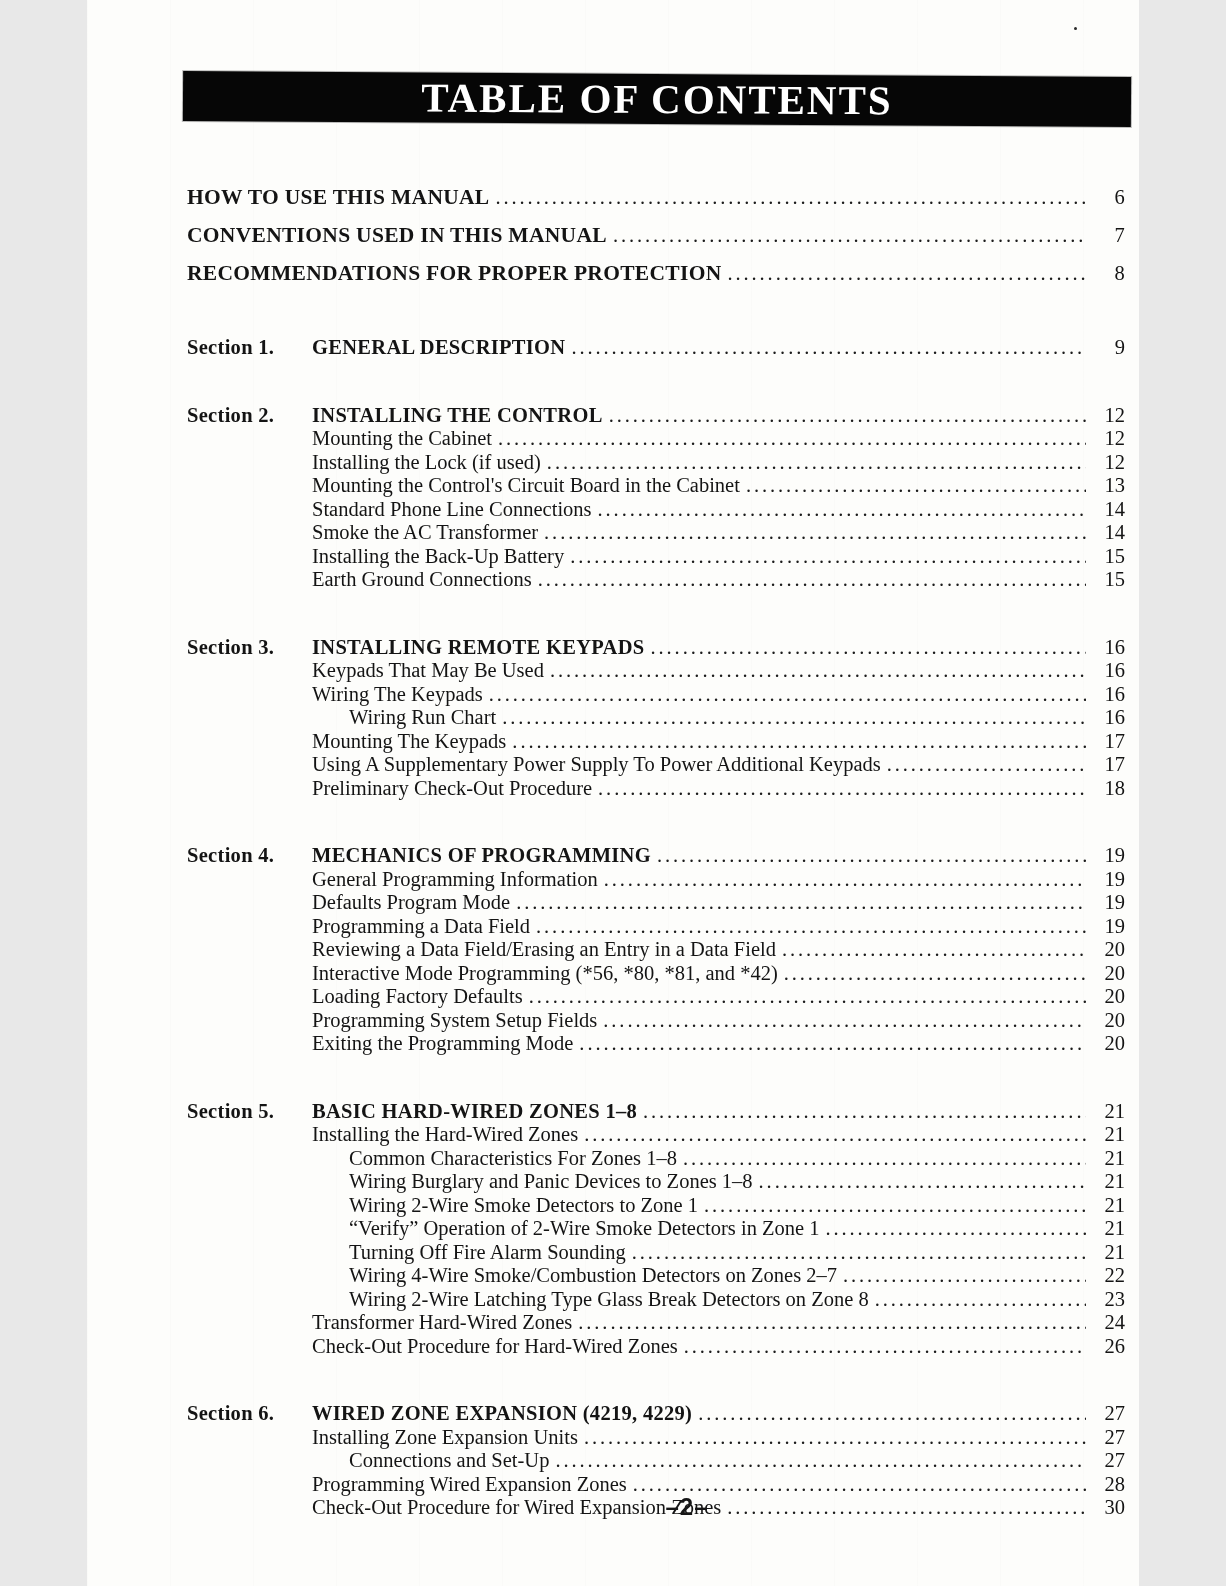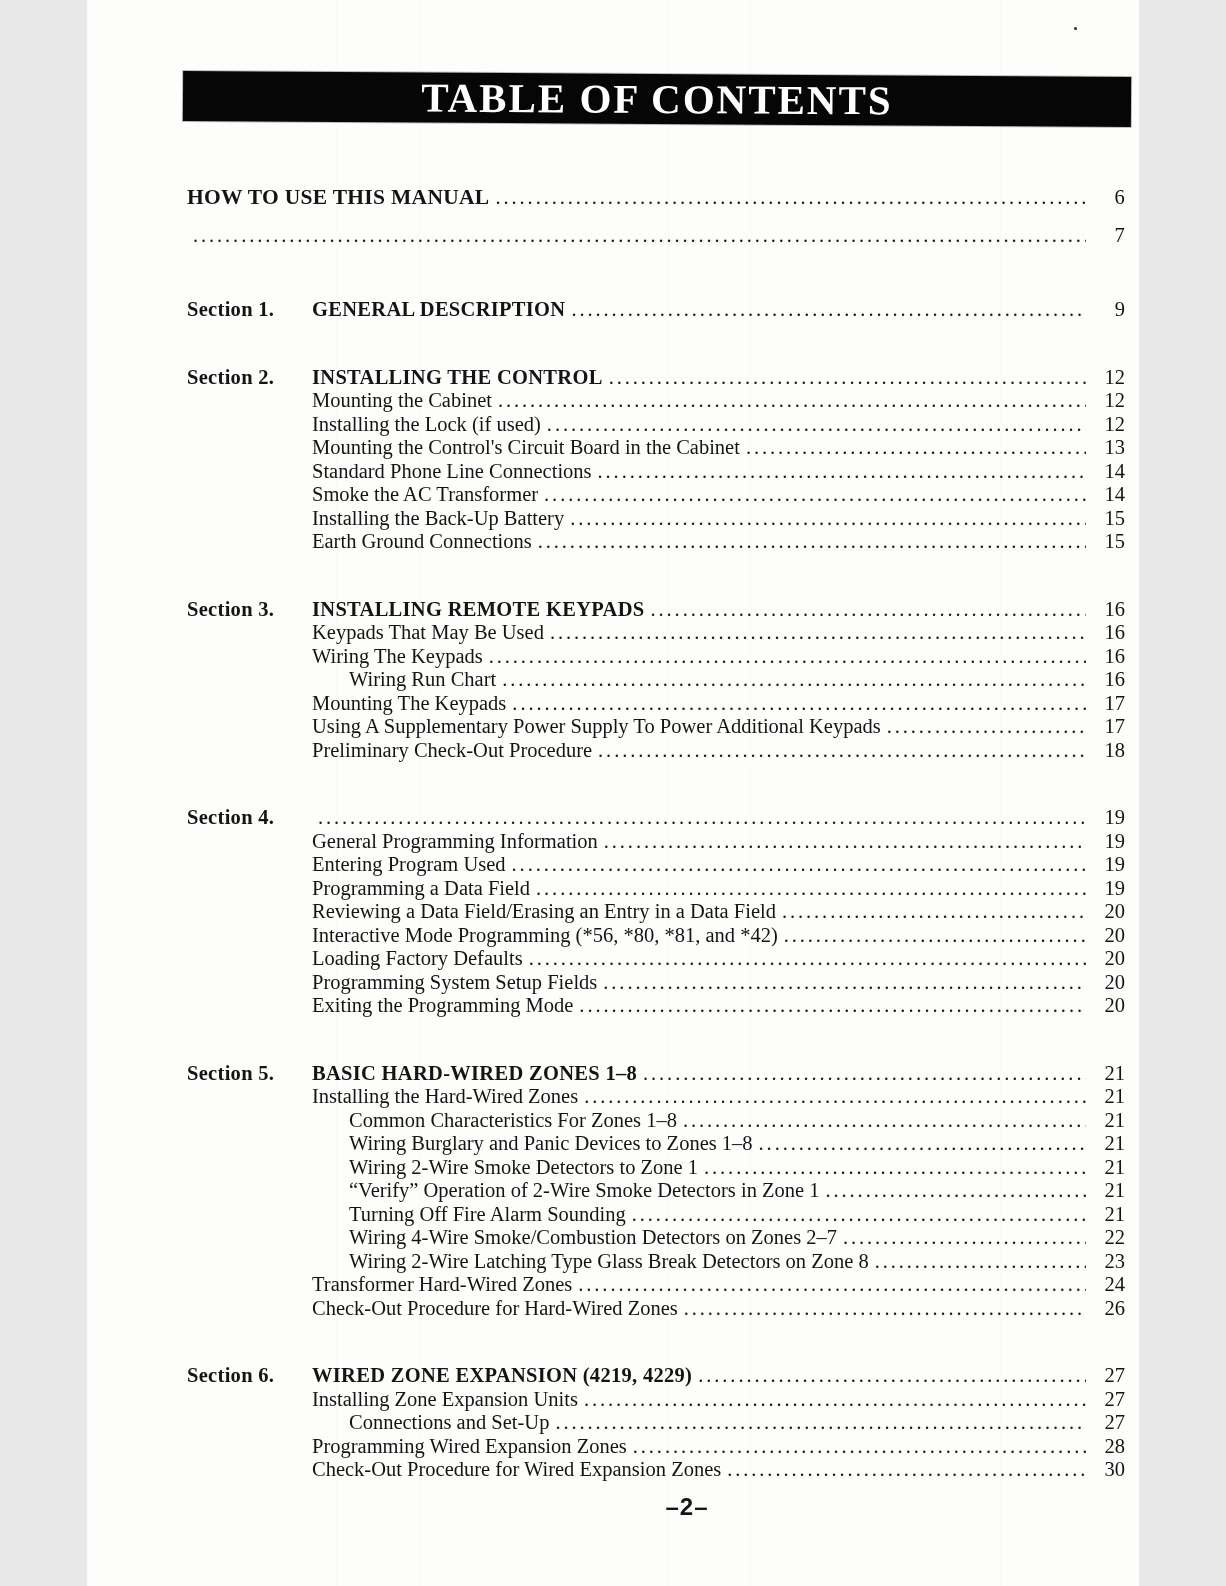--- a/index.html
+++ b/index.html
@@ -121,22 +121,28 @@
   </div>
 
   <div class="toc">
       <div class="front-block">
         <div class="row front">
           <span class="label bold">HOW TO USE THIS MANUAL</span>
           <span class="dots"></span>
           <span class="pagenum">6</span>
         </div>
         <div class="row front">
+          <span class="label bold">CONVENTIONS USED IN THIS MANUAL</span>
           <span class="dots"></span>
           <span class="pagenum">7</span>
+        </div>
+        <div class="row front">
+          <span class="label bold">RECOMMENDATIONS FOR PROPER PROTECTION</span>
+          <span class="dots"></span>
+          <span class="pagenum">8</span>
         </div>
       </div>
       <div class="section">
         <div class="row">
           <span class="sec-num">Section 1.</span>
           <span class="label bold">GENERAL DESCRIPTION</span>
           <span class="dots"></span>
           <span class="pagenum">9</span>
         </div>
       </div>
@@ -230,32 +236,33 @@
         <div class="row">
           <span class="sp1"></span>
           <span class="label">Preliminary Check-Out Procedure</span>
           <span class="dots"></span>
           <span class="pagenum">18</span>
         </div>
       </div>
       <div class="section">
         <div class="row">
           <span class="sec-num">Section 4.</span>
+          <span class="label bold">MECHANICS OF PROGRAMMING</span>
           <span class="dots"></span>
           <span class="pagenum">19</span>
         </div>
         <div class="row">
           <span class="sp1"></span>
           <span class="label">General Programming Information</span>
           <span class="dots"></span>
           <span class="pagenum">19</span>
         </div>
         <div class="row">
           <span class="sp1"></span>
-          <span class="label">Entering Program Used</span>
+          <span class="label">Defaults Program Mode</span>
           <span class="dots"></span>
           <span class="pagenum">19</span>
         </div>
         <div class="row">
           <span class="sp1"></span>
           <span class="label">Programming a Data Field</span>
           <span class="dots"></span>
           <span class="pagenum">19</span>
         </div>
         <div class="row">

